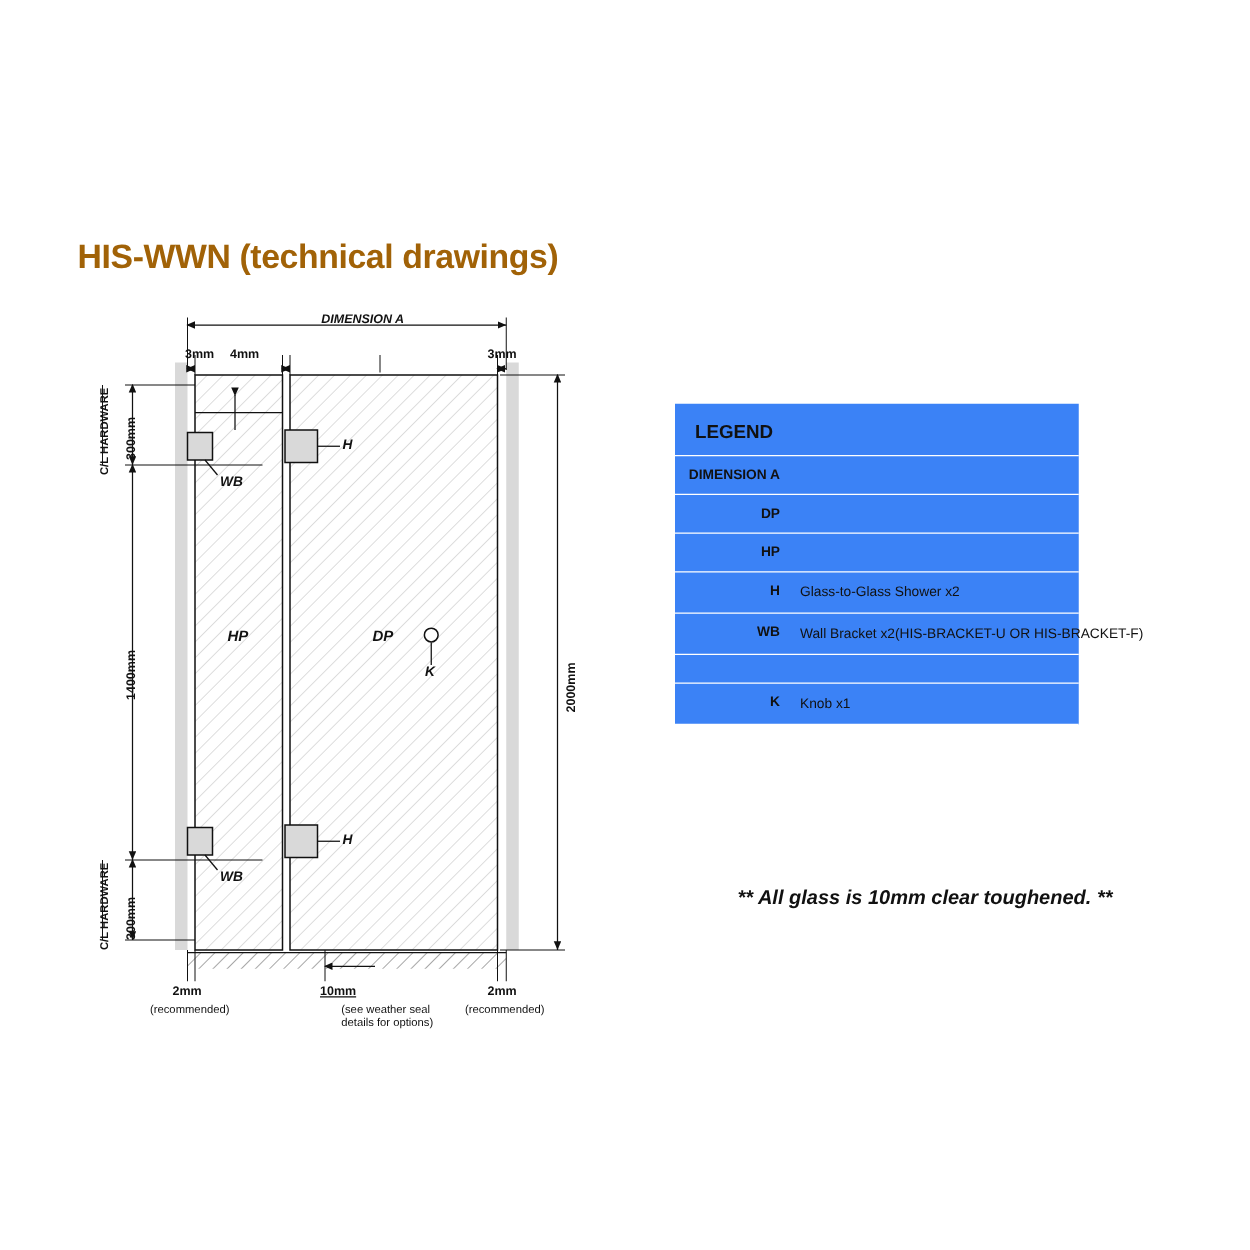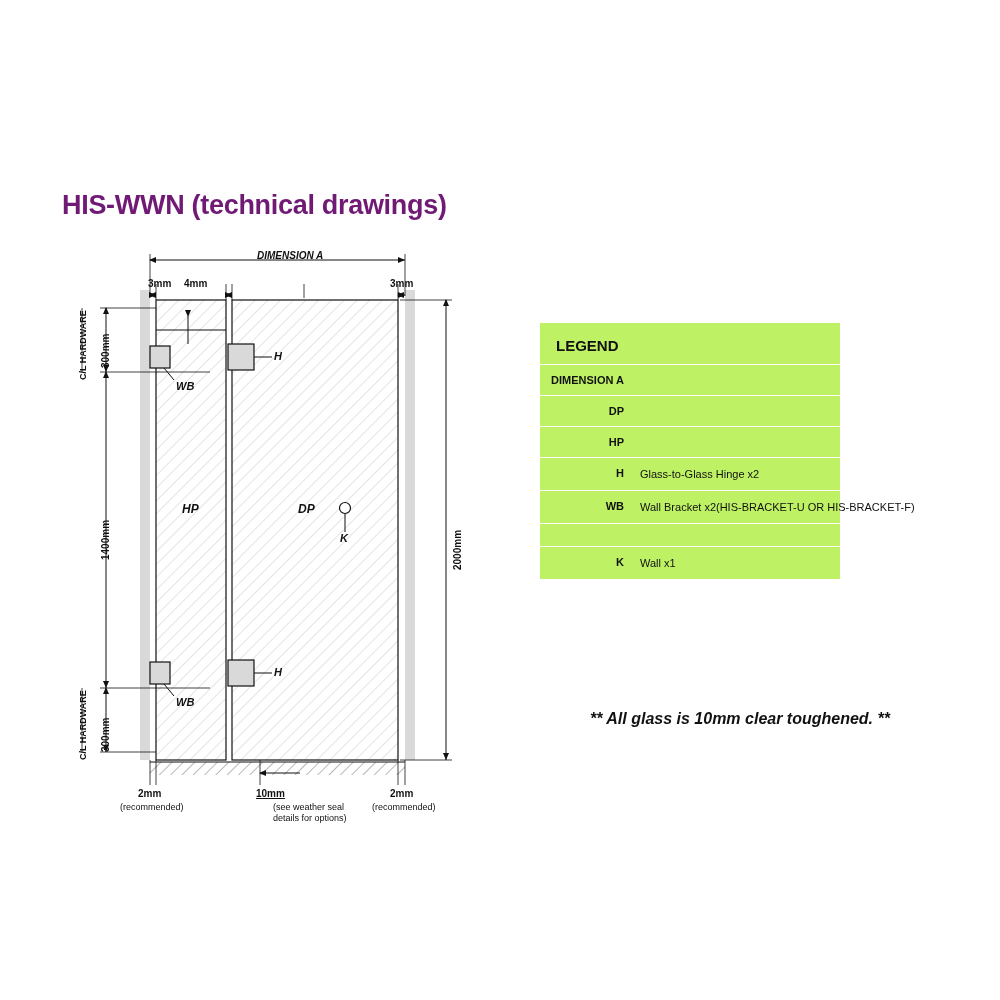--- a/index.html
+++ b/index.html
@@ -17,21 +17,21 @@
   }
 
   
   #page-title {
     position: absolute;
     left: 62px;
     top: 190px;
     font-size: 27px;
     font-weight: bold;
     letter-spacing: -0.3px;
-    color: #701a75;
+    color: #a16207;
     white-space: nowrap;
   }
 
   
   #drawing {
     position: absolute;
     left: 60px;
     top: 240px;
     width: 420px;
     height: 600px;
@@ -49,22 +49,22 @@
   .lbl.vert {
     transform-origin: 0 0;
     transform: rotate(-90deg);
   }
 
   
   #legend {
     position: absolute;
     left: 540px;
     top: 323px;
-    width: 300px;
-    background: #bef264;
+    width: 323px;
+    background: #3b82f6;
     padding: 0;
   }
   #legend-title {
     font-size: 15px;
     font-weight: bold;
     padding: 14px 0 10px 16px;
     border-bottom: 1px solid #ffffff;
   }
   .legend-row {
     display: flex;
@@ -231,29 +231,29 @@
     <div class="key">DIMENSION A</div>
   </div>
   <div class="legend-row">
     <div class="key">DP</div>
   </div>
   <div class="legend-row">
     <div class="key">HP</div>
   </div>
   <div class="legend-row">
     <div class="key">H</div>
-    <div class="desc">Glass-to-Glass Hinge x2</div>
+    <div class="desc">Glass-to-Glass Shower x2</div>
   </div>
   <div class="legend-row wide">
     <div class="key">WB</div>
     <div class="desc">Wall Bracket x2(HIS-BRACKET-U OR HIS-BRACKET-F)</div>
   </div>
   <div class="legend-row spacer">
     <div class="key"></div>
     <div class="desc"></div>
   </div>
   <div class="legend-row">
     <div class="key">K</div>
-    <div class="desc">Wall x1</div>
+    <div class="desc">Knob x1</div>
   </div>
 </div>
 
 <div id="legend-footnote">** All glass is 10mm clear toughened. **</div>
 
 </body></html>

